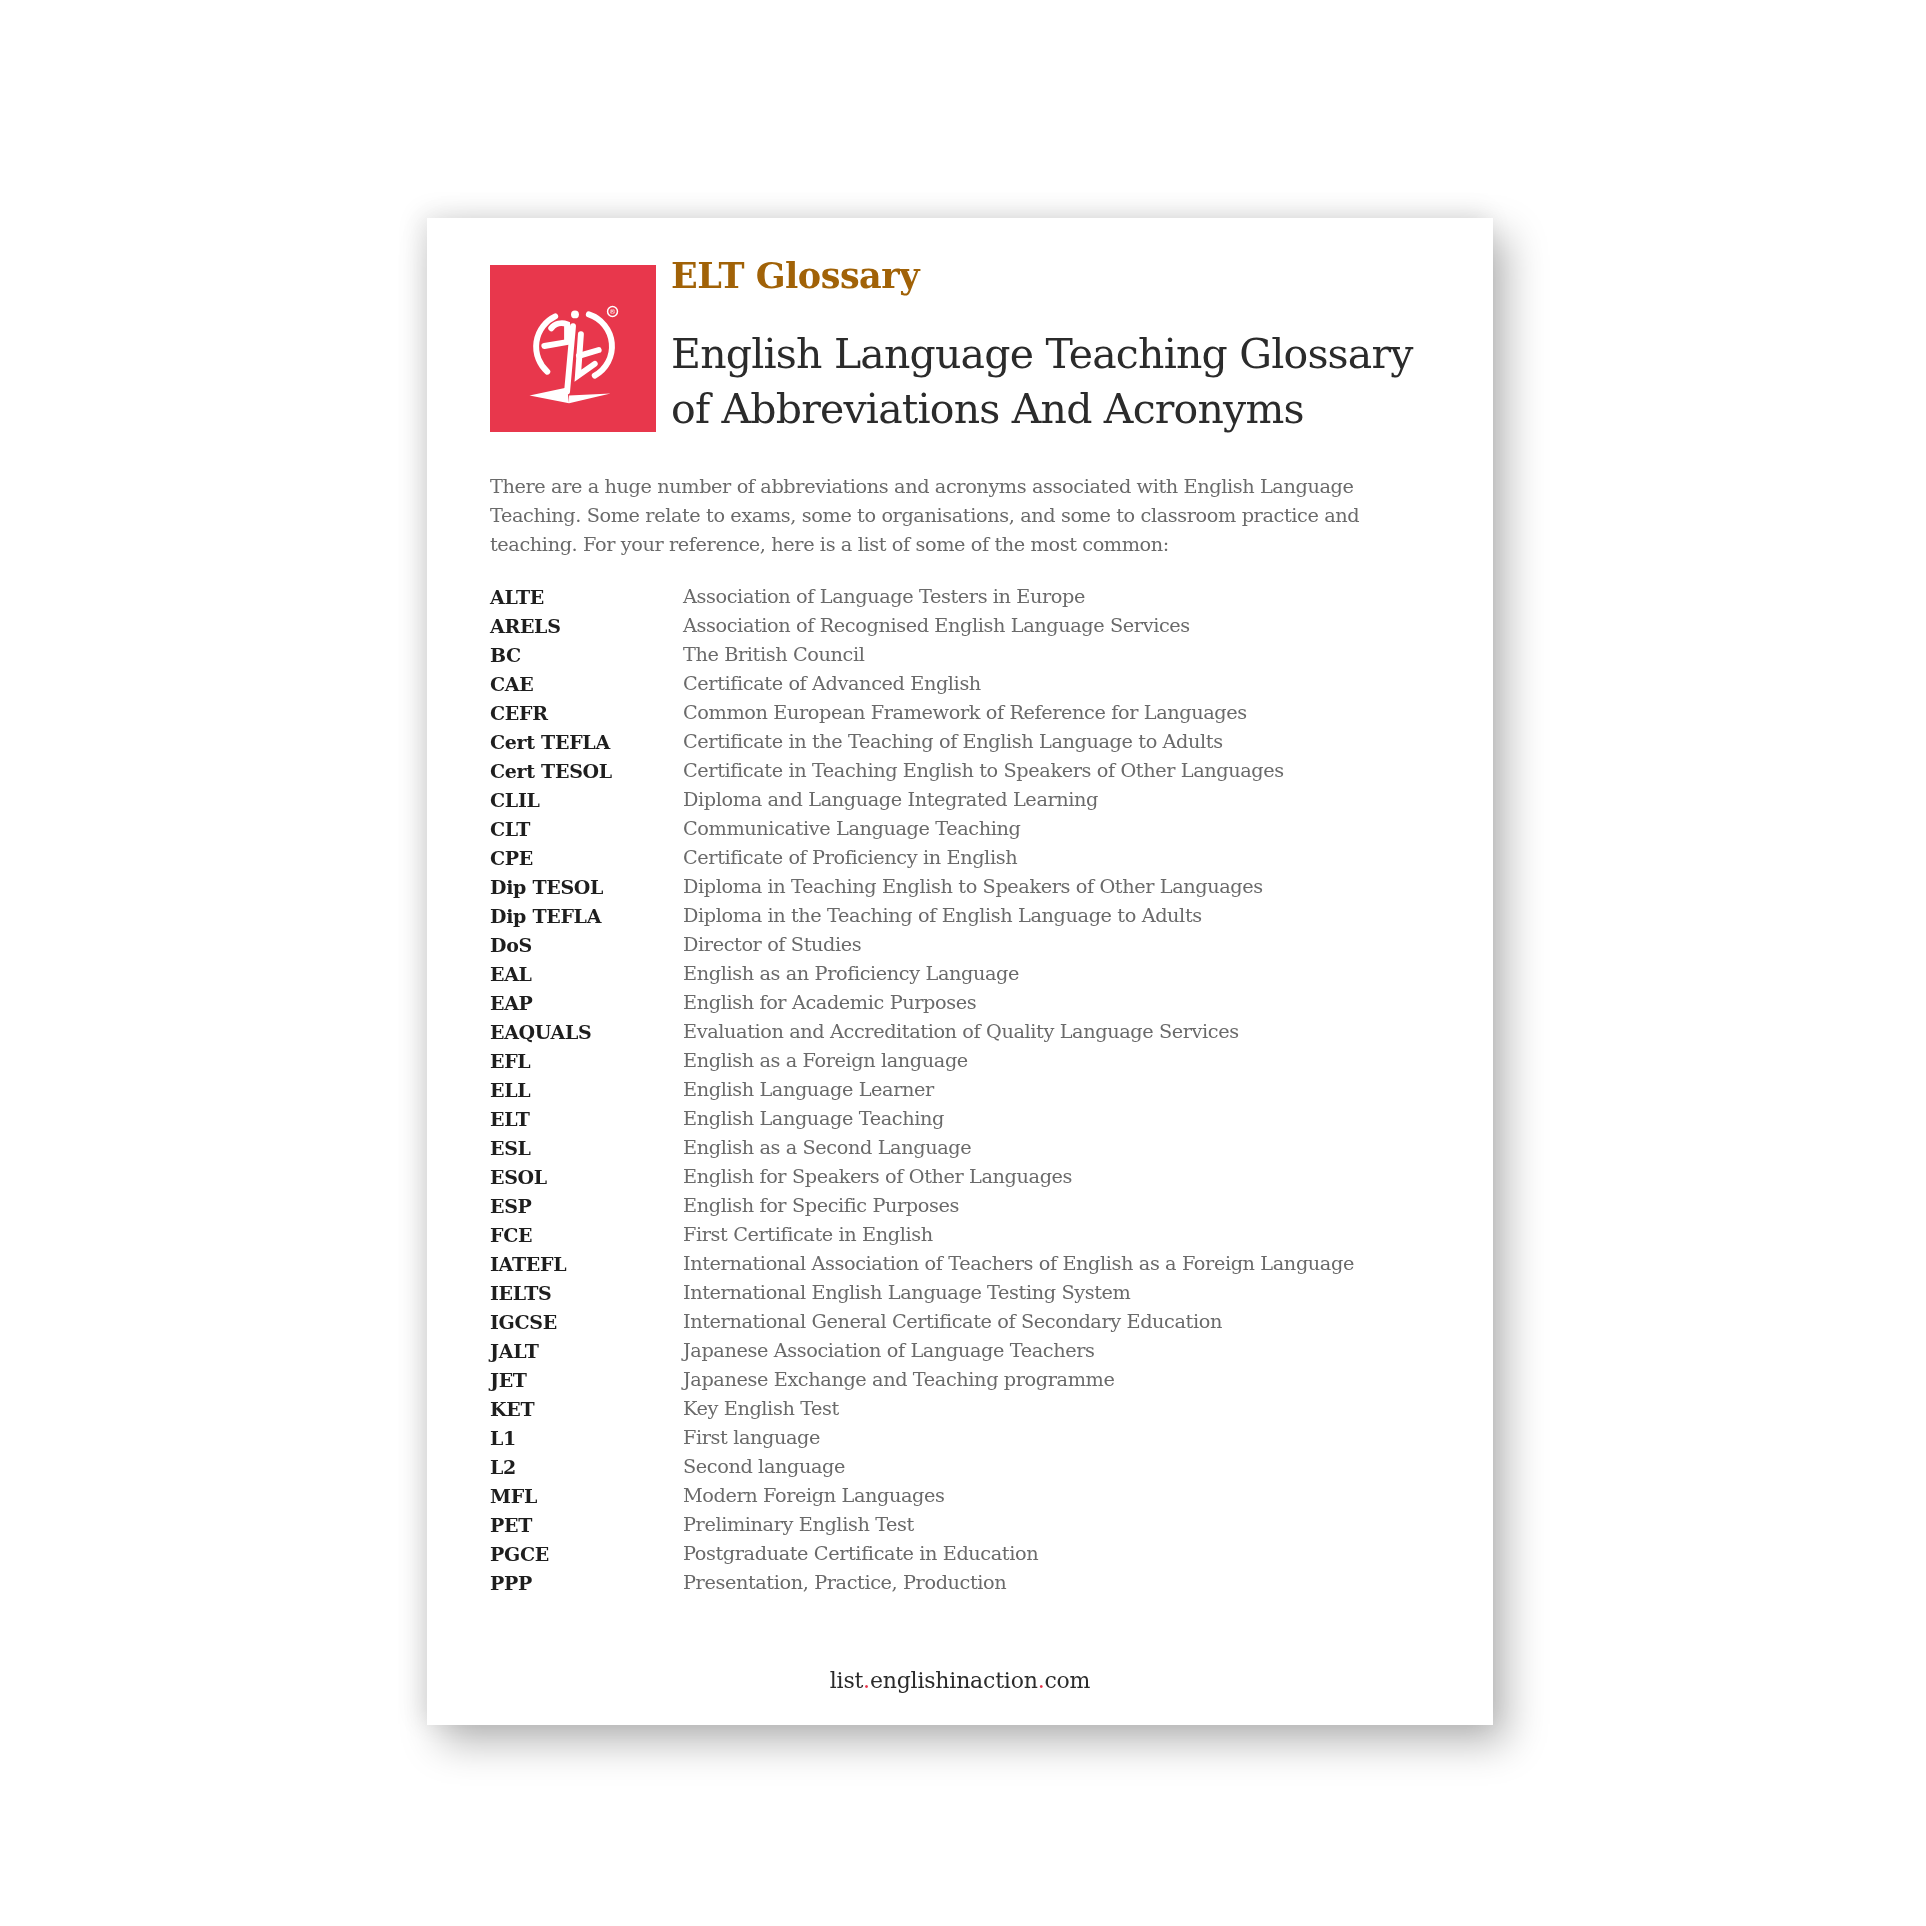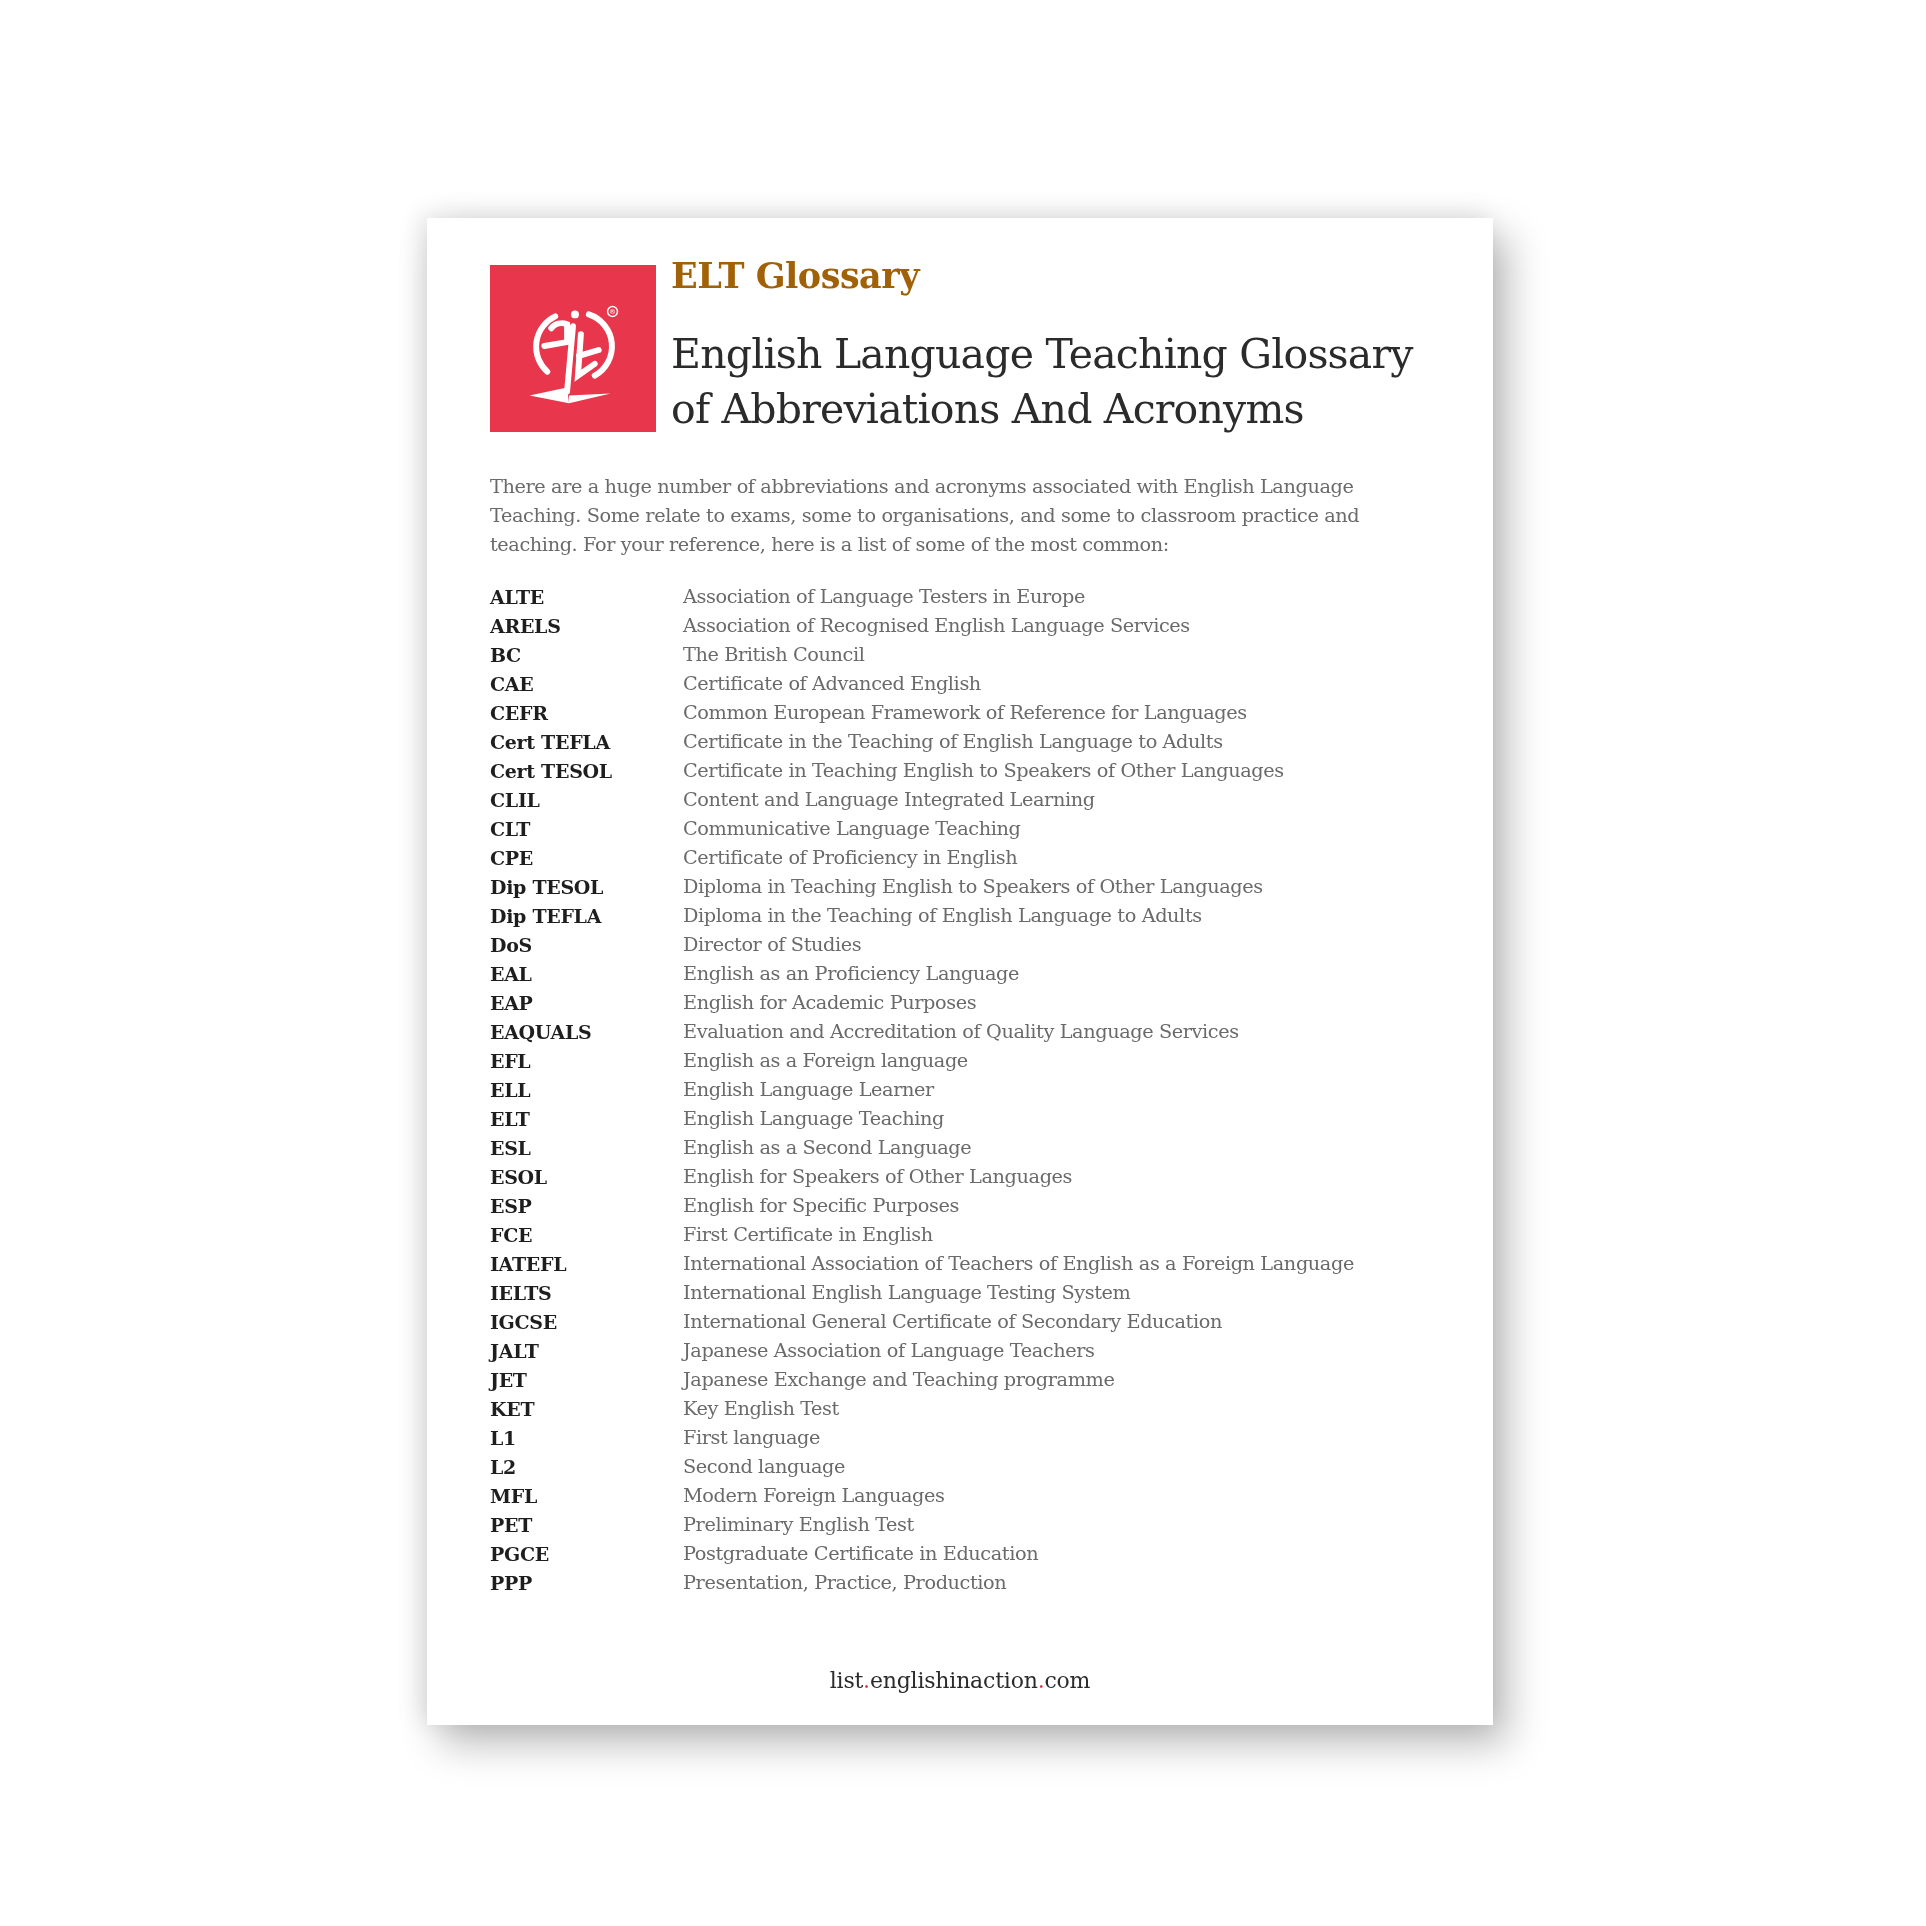--- a/index.html
+++ b/index.html
@@ -153,21 +153,21 @@
       <div class="row">
         <span class="abbr">Cert TEFLA</span>
         <span class="def">Certificate in the Teaching of English Language to Adults</span>
       </div>
       <div class="row">
         <span class="abbr">Cert TESOL</span>
         <span class="def">Certificate in Teaching English to Speakers of Other Languages</span>
       </div>
       <div class="row">
         <span class="abbr">CLIL</span>
-        <span class="def">Content and Language Integrated Learning</span>
+        <span class="def">Diploma and Language Integrated Learning</span>
       </div>
       <div class="row">
         <span class="abbr">CLT</span>
         <span class="def">Communicative Language Teaching</span>
       </div>
       <div class="row">
         <span class="abbr">CPE</span>
         <span class="def">Certificate of Proficiency in English</span>
       </div>
       <div class="row">

